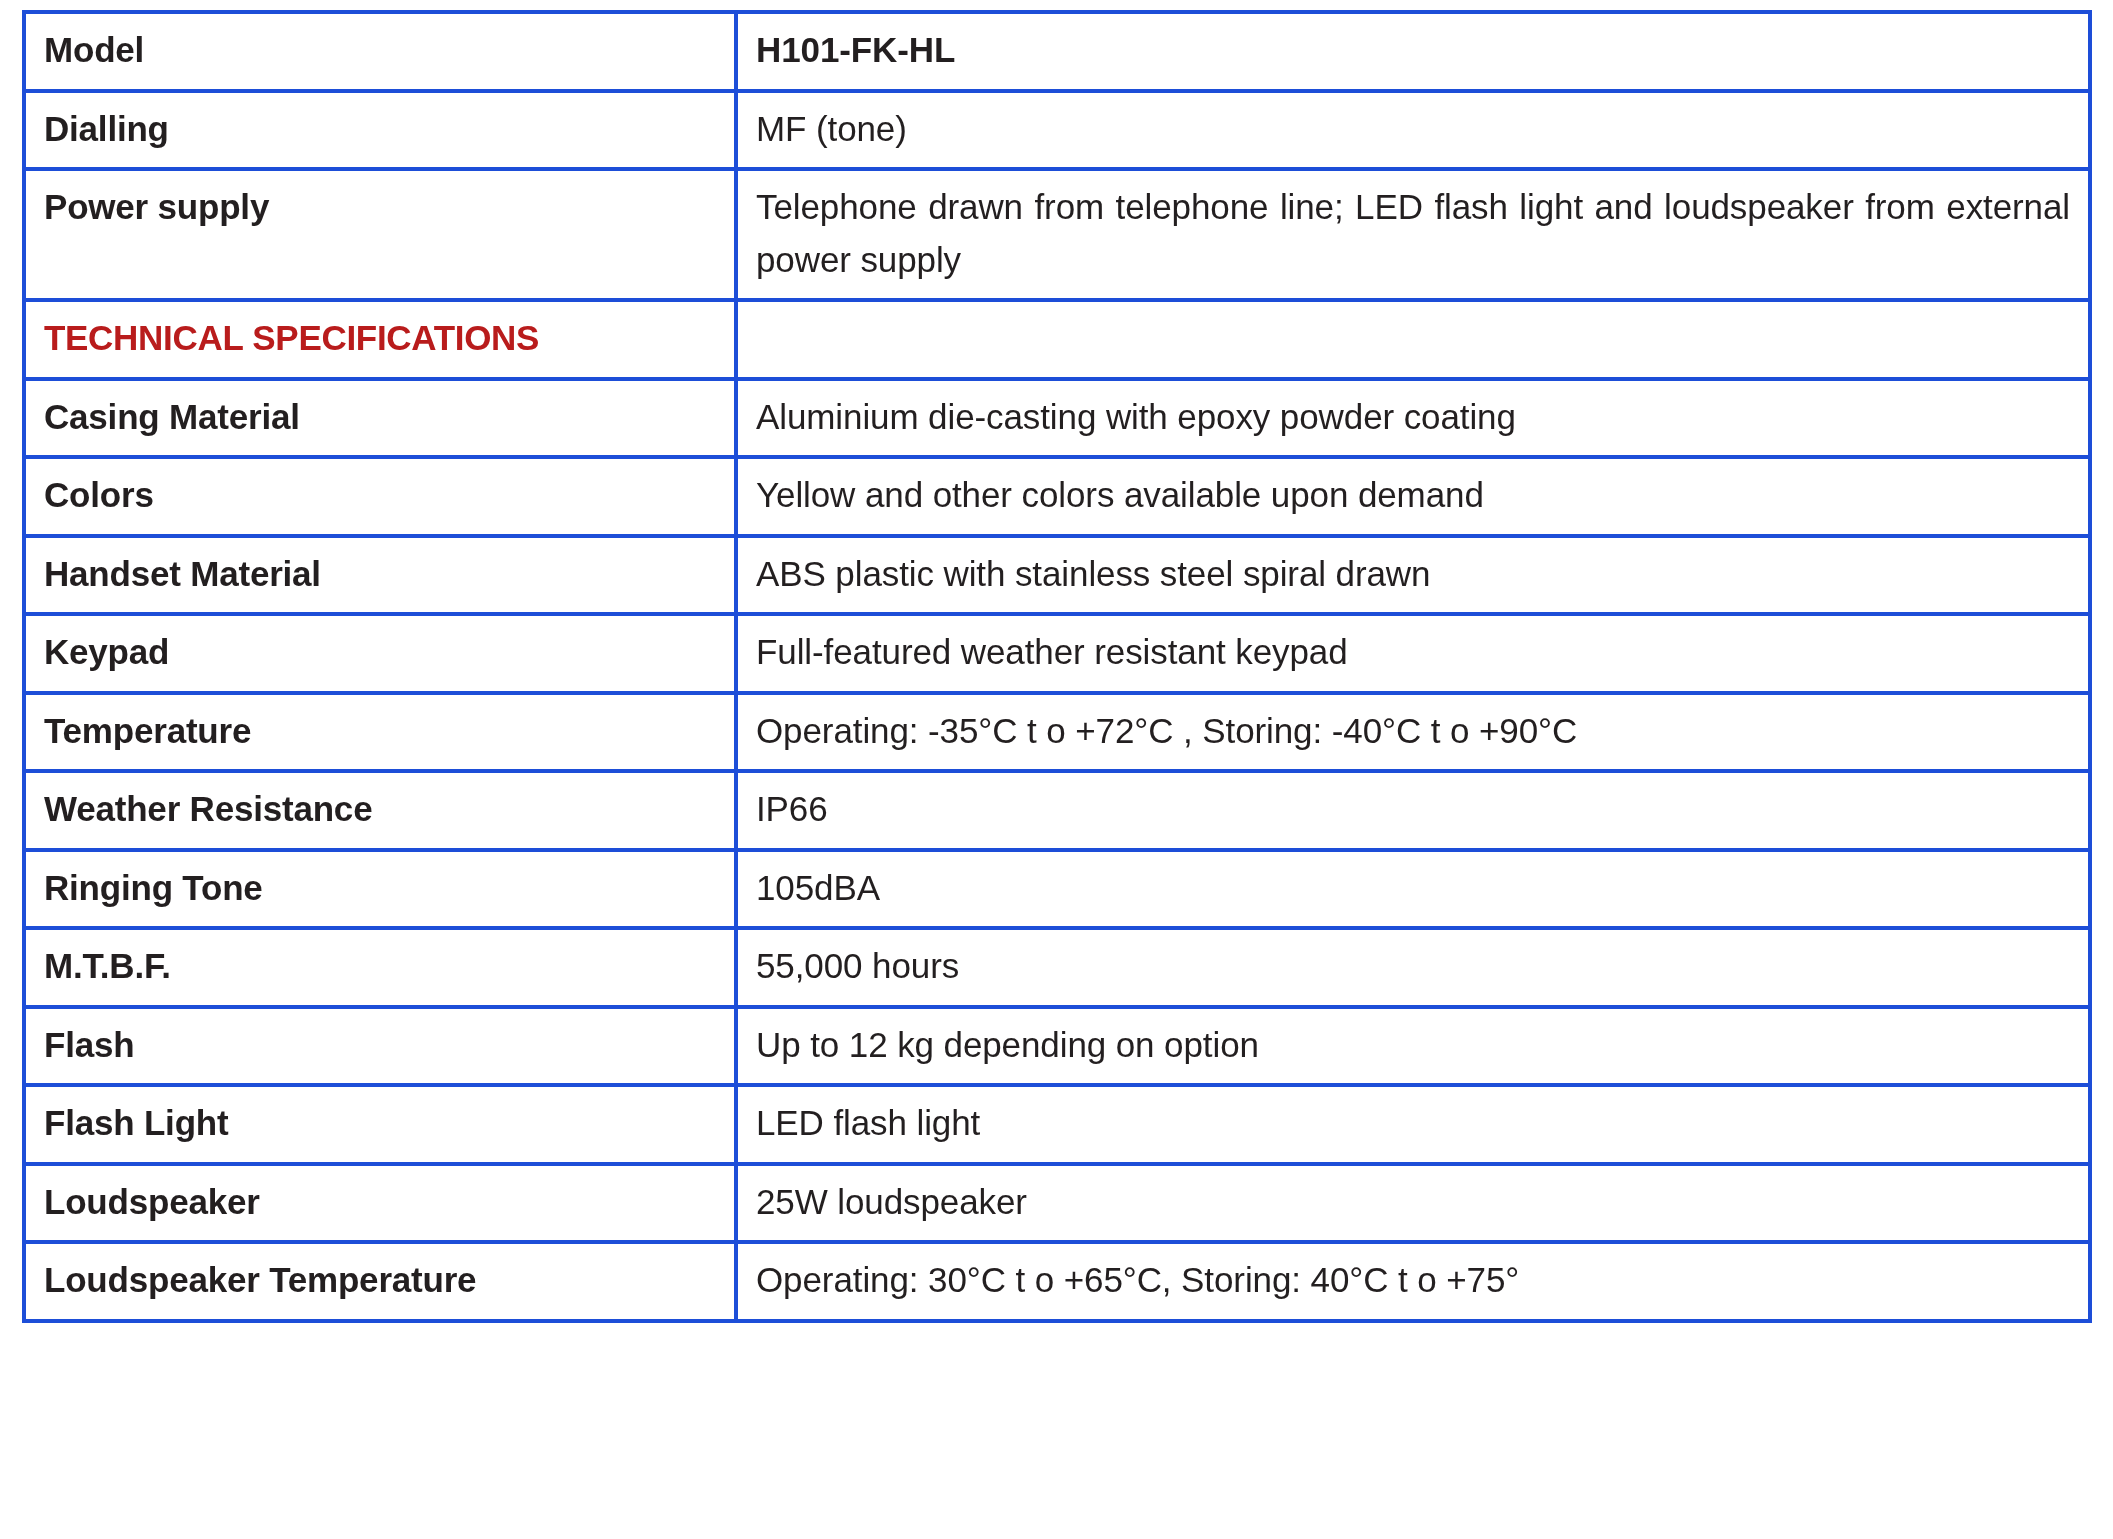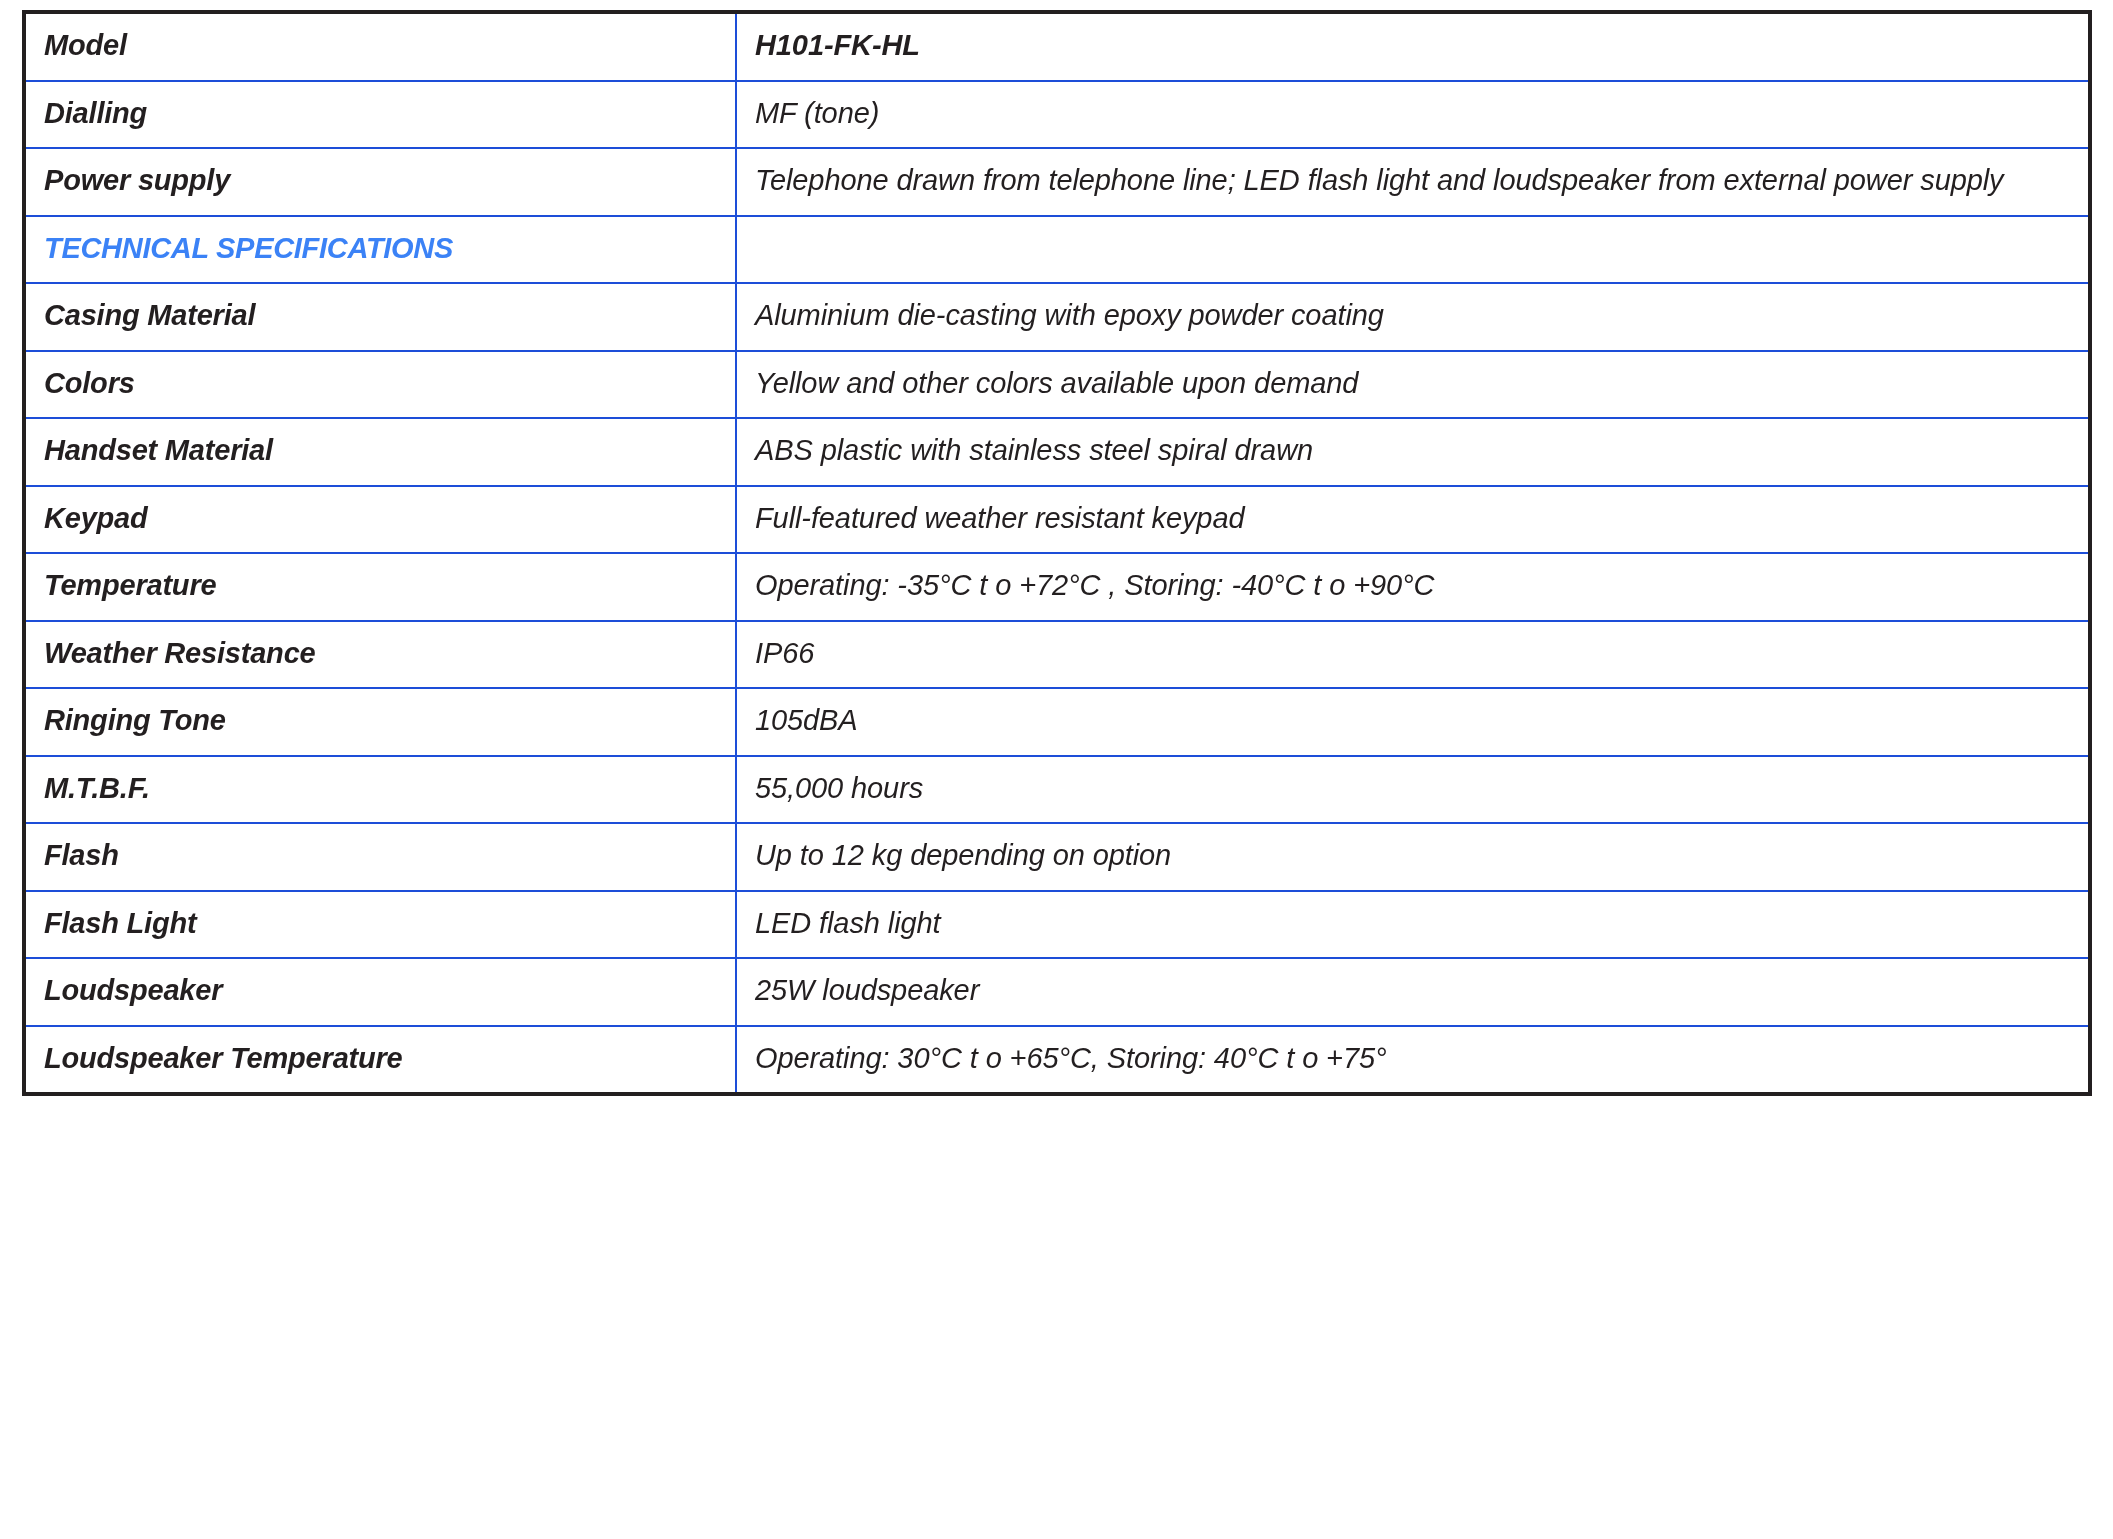--- a/index.html
+++ b/index.html
@@ -23,45 +23,44 @@
   table.spec-table {
     border-collapse: collapse;
     table-layout: fixed;
     width: 2070px;
     border: 4px solid #231f20;
   }
   table.spec-table col.label-col { width: 712px; }
   table.spec-table col.value-col { width: 1354px; }
 
   table.spec-table td {
-    border: 2px solid #1d4ed8;
+    border: 4px solid #1d4ed8;
     padding: 10px 18px 12px 18px;
     vertical-align: top;
-    font-size: 29px;
+    font-size: 35px;
     line-height: 1.5;
-    font-style: italic;
   }
   td.label {
     font-weight: bold;
     letter-spacing: -0.2px;
   }
   td.value {
     font-weight: normal;
     letter-spacing: -0.1px;
   }
   td.value.bold {
     font-weight: bold;
   }
   td.value.justify {
     text-align: justify;
     text-align-last: left;
   }
   td.section-header {
     font-weight: bold;
-    color: #3b82f6;
+    color: #b91c1c;
     letter-spacing: -0.3px;
   }
   td.empty { }
 </style>
 </head>
 <body>
 
 <div class="sheet">
   <table class="spec-table">
     <colgroup>

